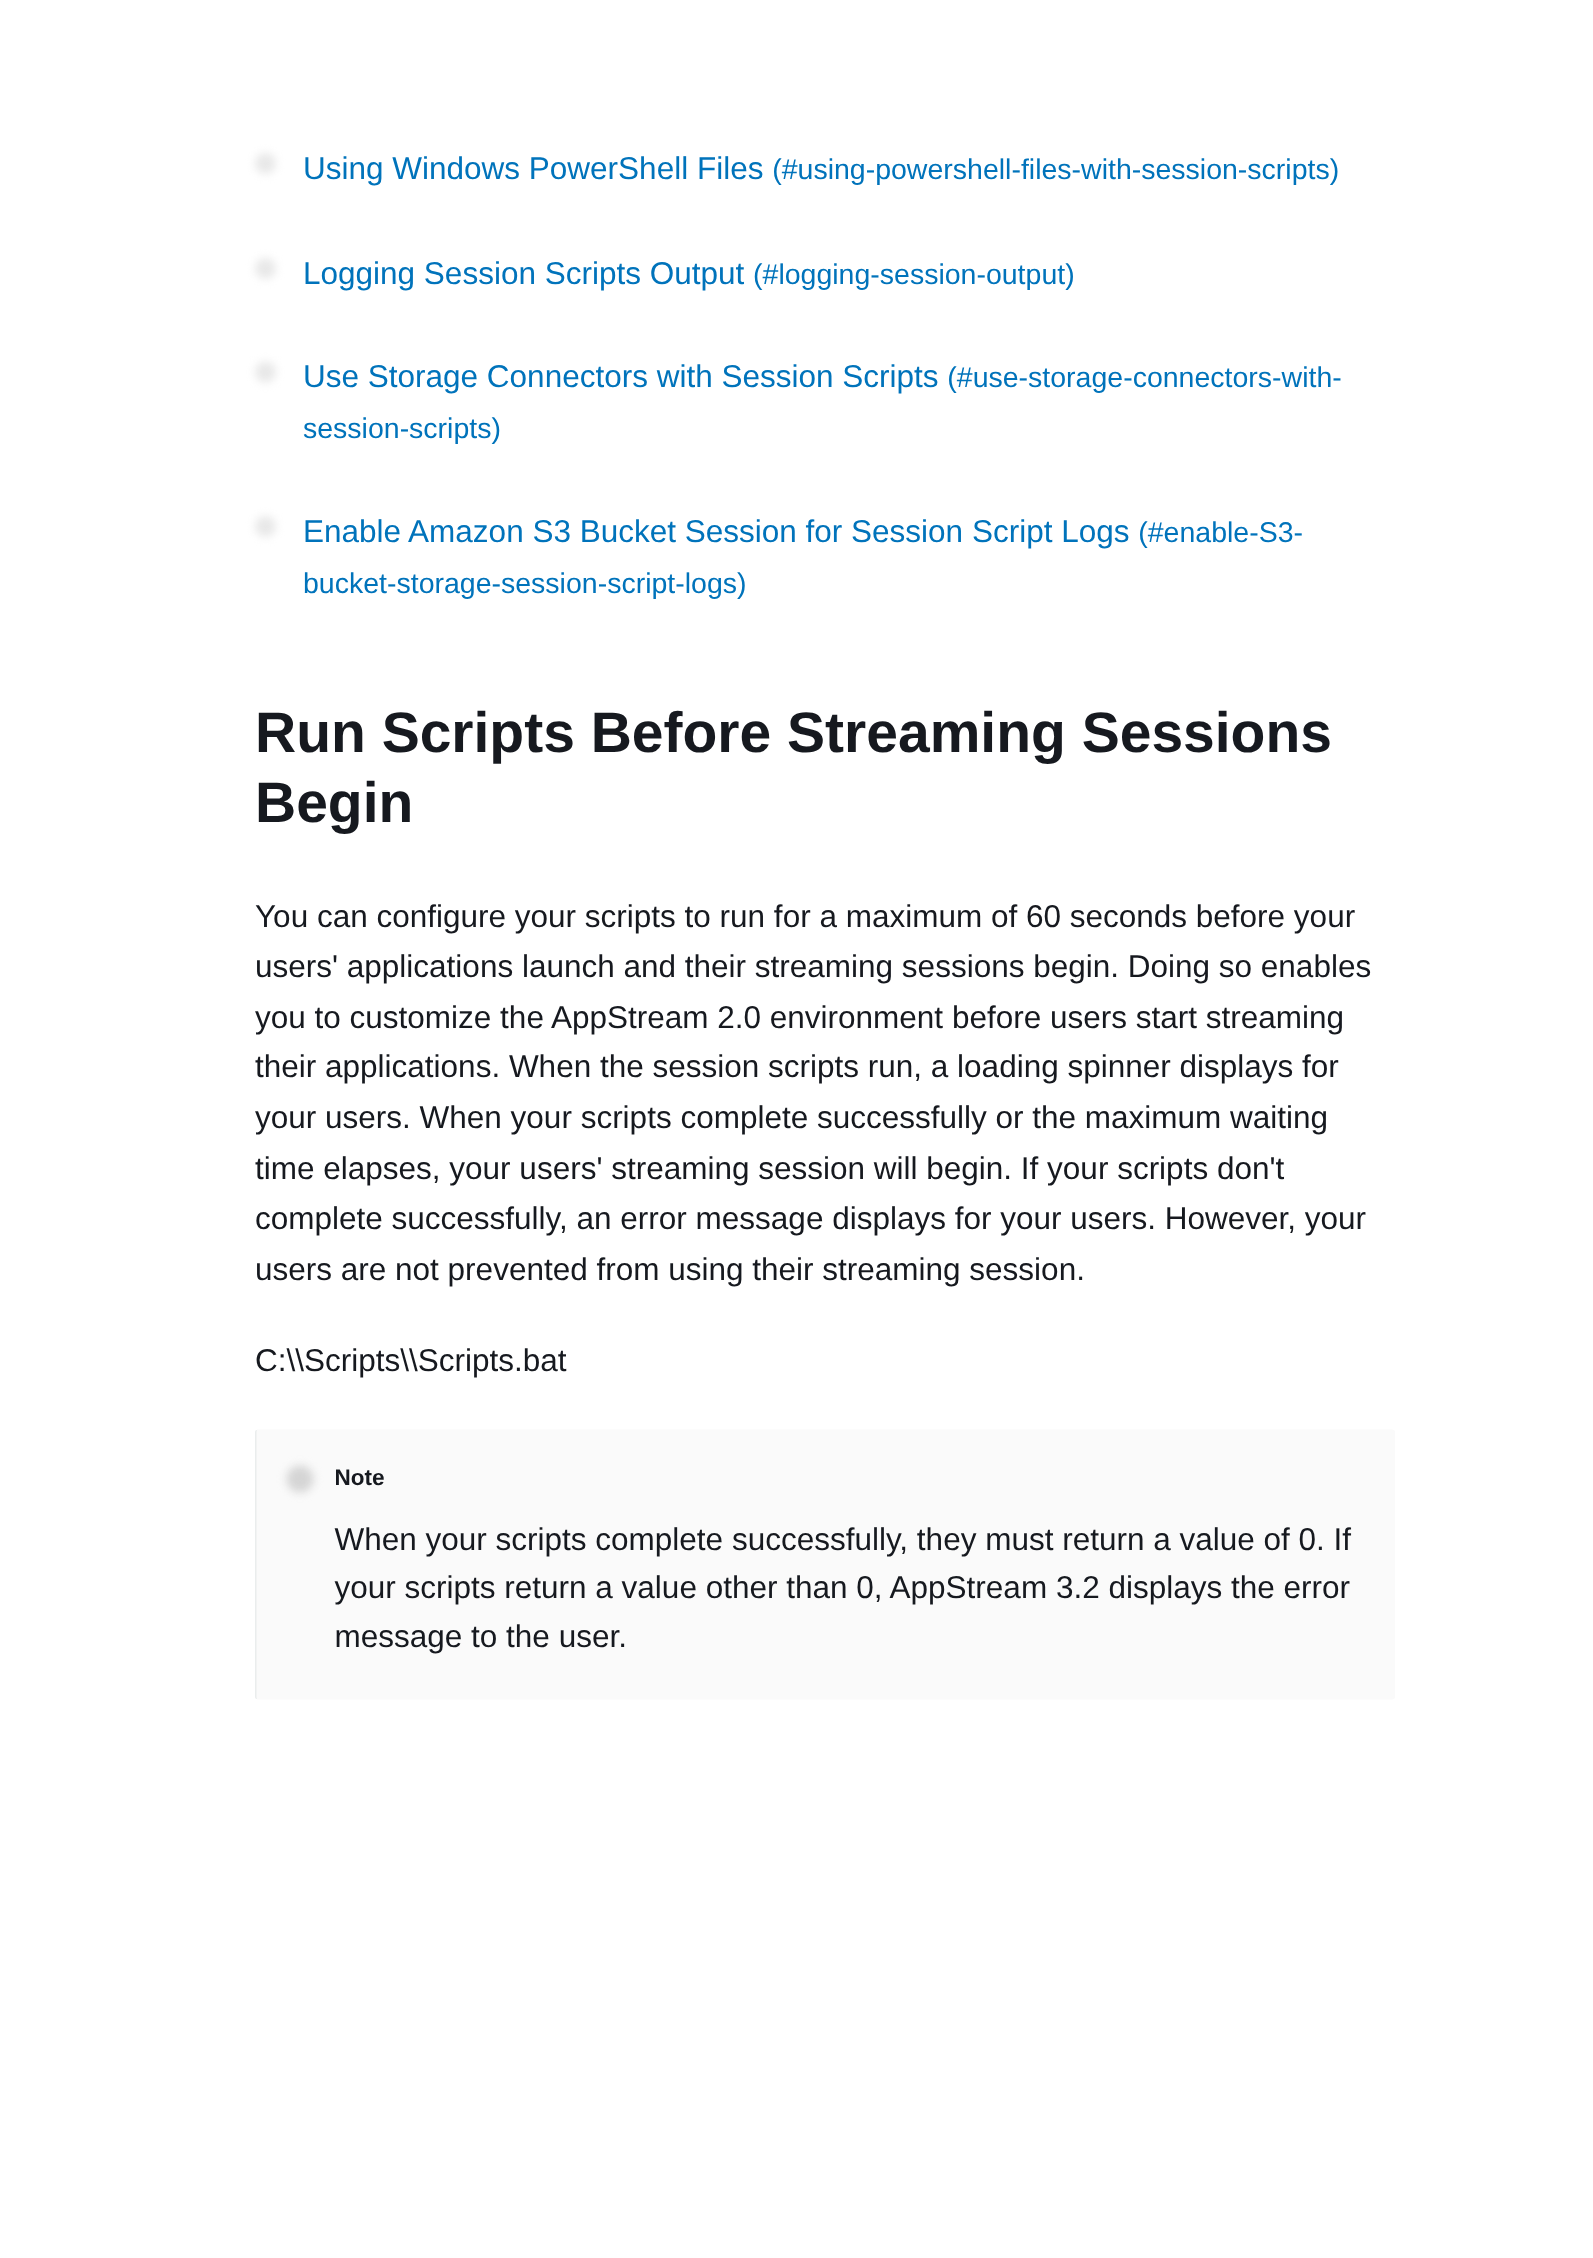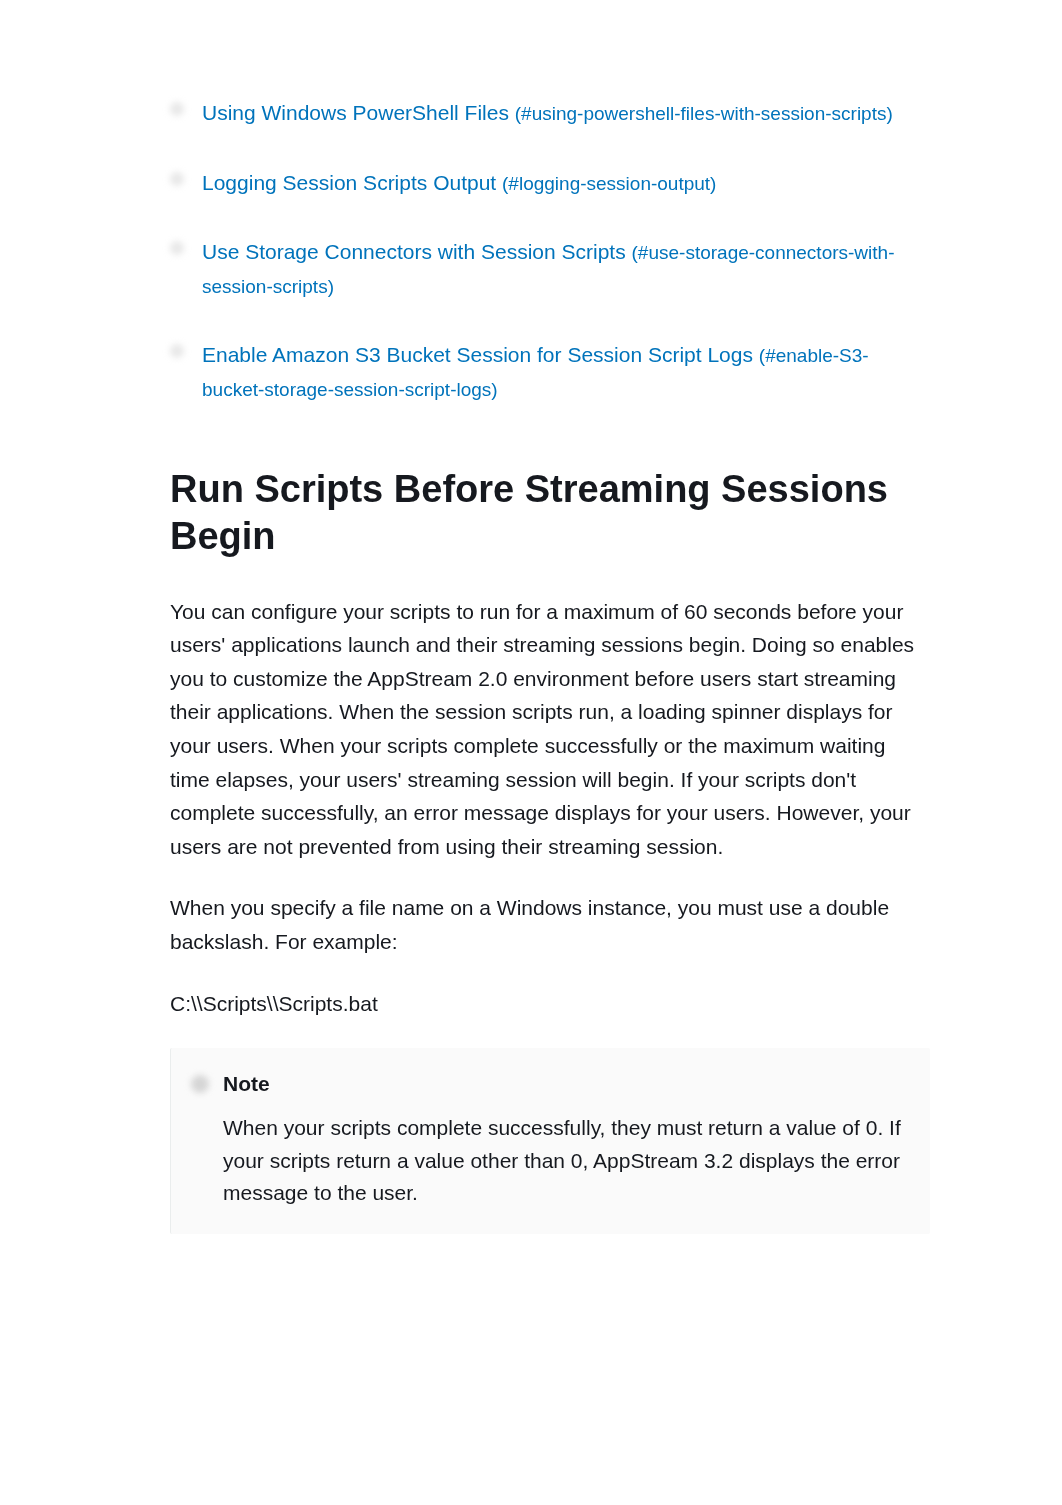--- a/index.html
+++ b/index.html
@@ -80,21 +80,21 @@
       width: 18px;
       height: 18px;
       border-radius: 50%;
       background: #d5d5d5;
       filter: blur(3px);
       margin-right: 14px;
       flex-shrink: 0;
     }
     .note-title {
       font-weight: 700;
-      font-size: 21px;
+      font-size: 15px;
       color: #16191f;
     }
     .note-body {
       font-size: 21px;
       line-height: 1.55;
       color: #16191f;
       padding-left: 32px;
     }
   </style>
 </head>
@@ -130,21 +130,20 @@
         <span>Enable Amazon S3 Bucket Session for Session Script Logs</span>
         <span class="toc-anchor">(#enable-S3-bucket-storage-session-script-logs)</span>
       </a>
     </li>
   </ul>
 
   <h1 class="section-heading">Run Scripts Before Streaming Sessions Begin</h1>
 
   <p class="body-text">You can configure your scripts to run for a maximum of 60 seconds before your users' applications launch and their streaming sessions begin. Doing so enables you to customize the AppStream 2.0 environment before users start streaming their applications. When the session scripts run, a loading spinner displays for your users. When your scripts complete successfully or the maximum waiting time elapses, your users' streaming session will begin. If your scripts don't complete successfully, an error message displays for your users. However, your users are not prevented from using their streaming session.</p>
 
-  <p class="body-text">When you specify a file name on a Windows instance, you must use a double backslash. For example:</p>
 
   <p class="body-text">C:\\Scripts\\Scripts.bat</p>
 
 
   <div class="note-box">
     <div class="note-header">
       <span class="note-icon-placeholder"></span>
       <span class="note-title">Note</span>
     </div>
     <div class="note-body">When your scripts complete successfully, they must return a value of 0. If your scripts return a value other than 0, AppStream 3.2 displays the error message to the user.</div>

